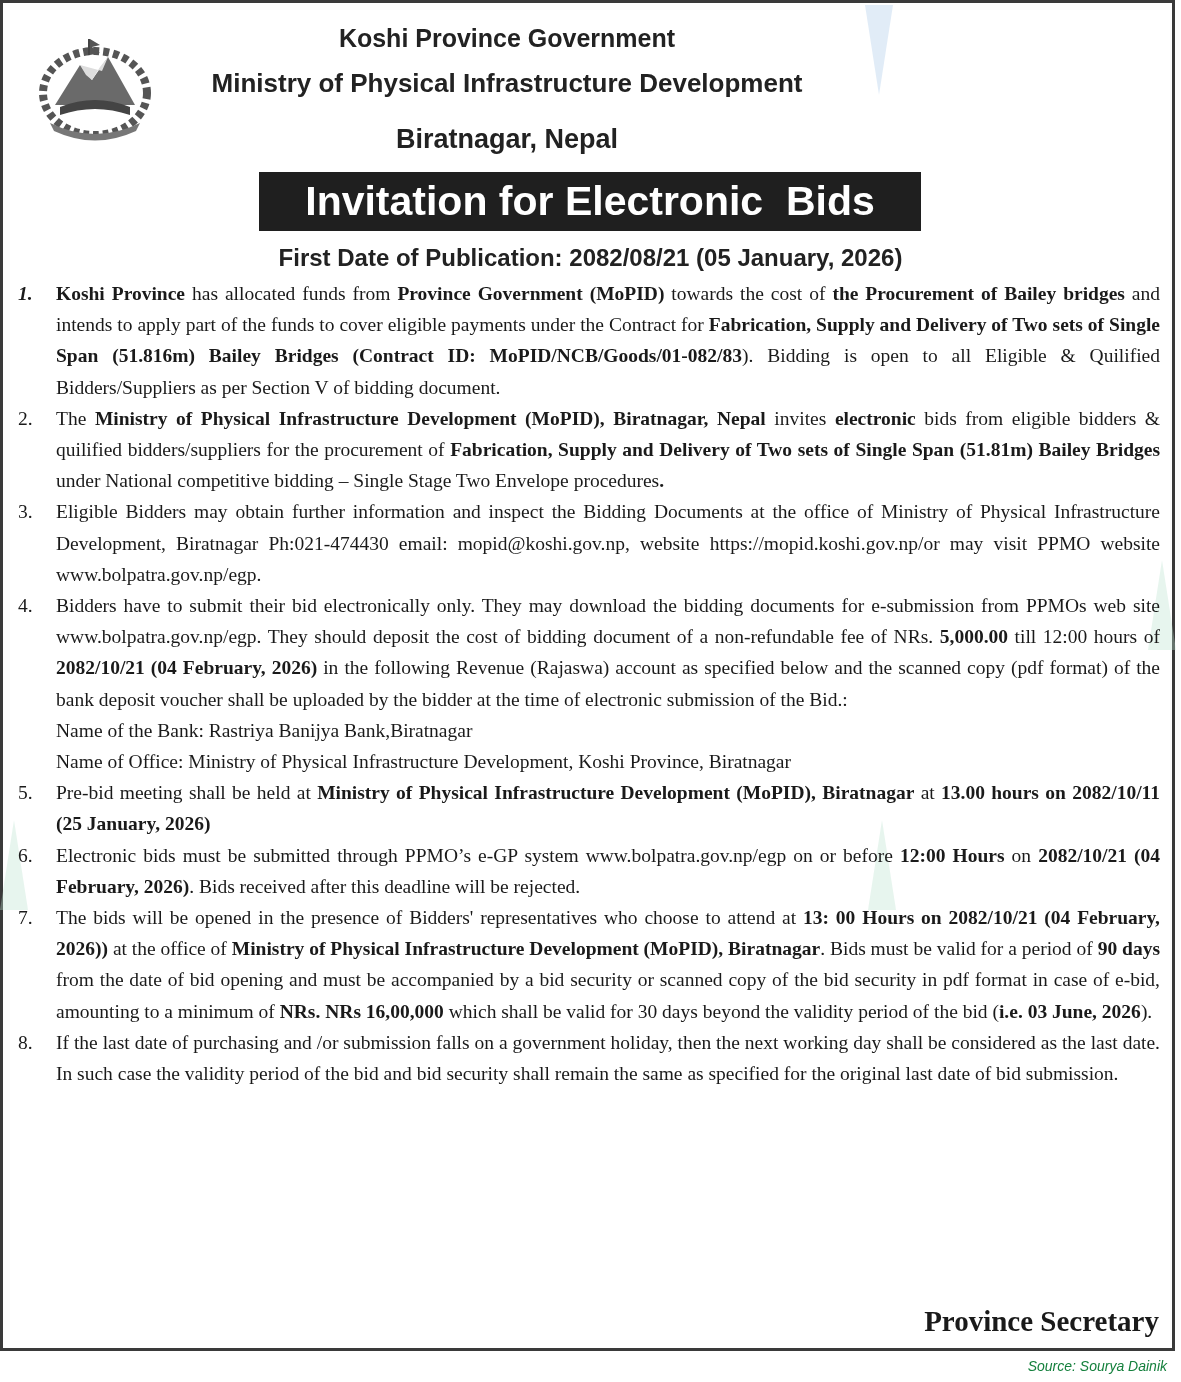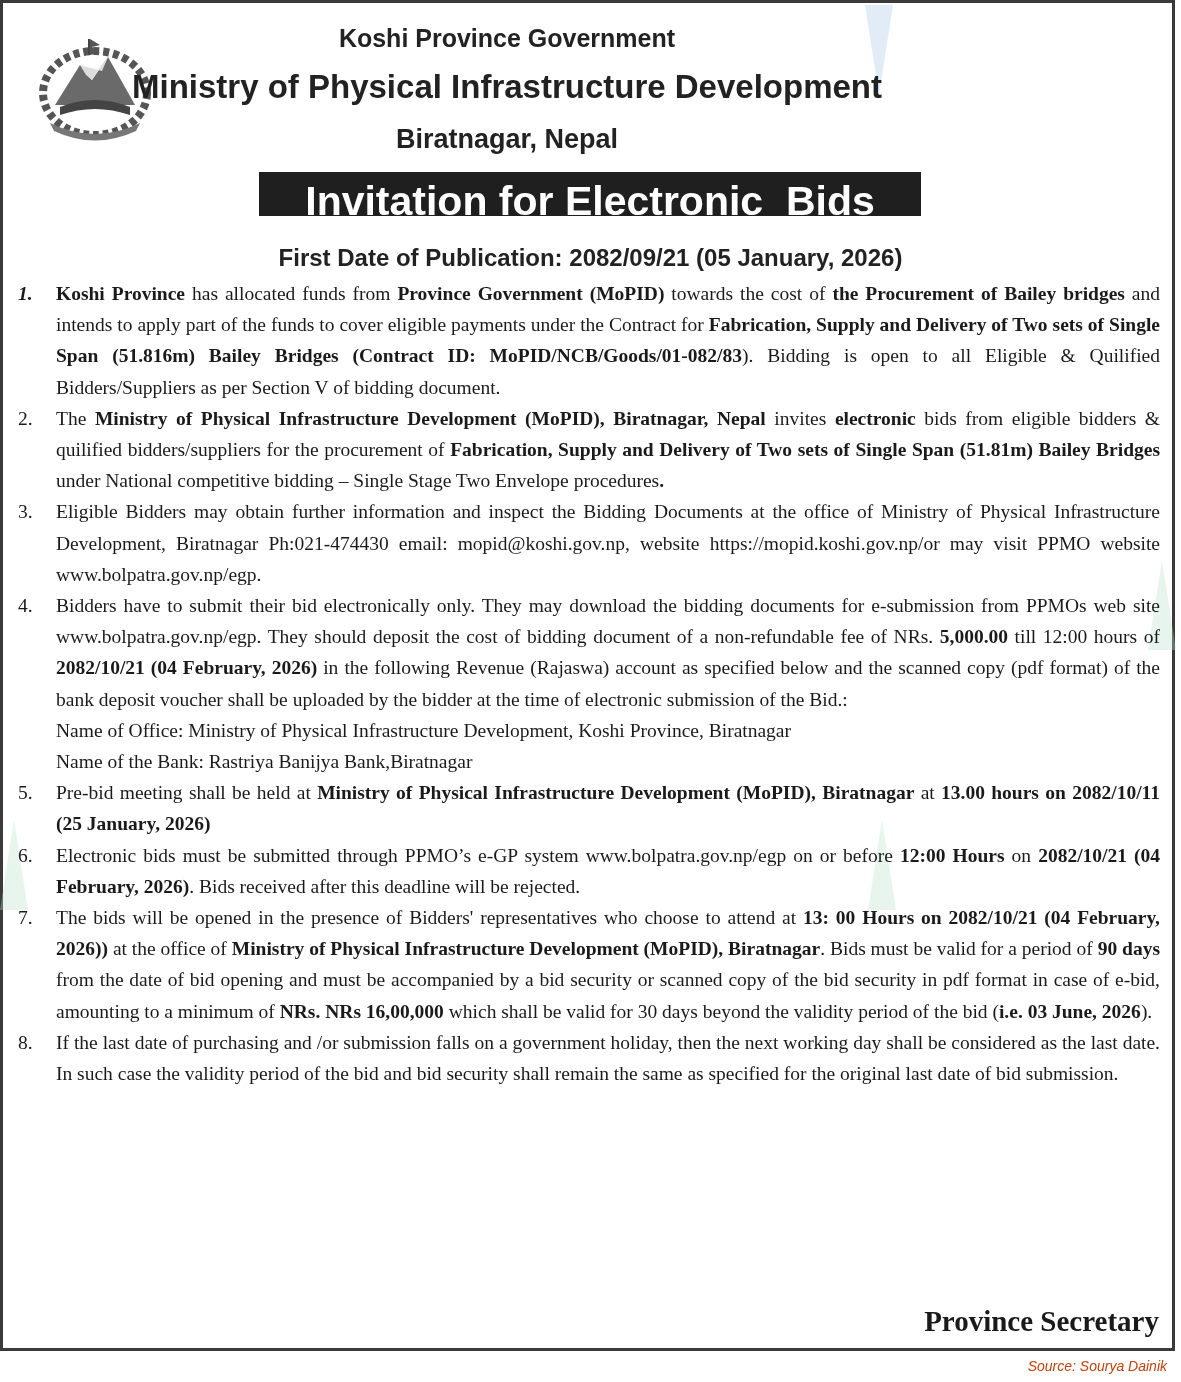--- a/index.html
+++ b/index.html
@@ -3,33 +3,33 @@
 <meta charset="utf-8">
 <style>
   html, body { margin:0; padding:0; background:#ffffff; }
   body { width:1181px; height:1382px; position:relative; overflow:hidden; font-family:"Liberation Serif", serif; color:#1a1a1a; }
   .frame { position:absolute; left:0; top:0; width:1175px; height:1351px; border:3px solid #3a3a3a; box-sizing:border-box; background:#fff; }
   .wm { position:absolute; pointer-events:none; }
   .wm-arrow { width:0; height:0; border-left:14px solid transparent; border-right:14px solid transparent; opacity:0.35; }
   .emblem { position:absolute; left:30px; top:35px; width:130px; height:110px; }
   .hdr { position:absolute; left:0; width:1014px; text-align:center; font-family:"Liberation Sans", sans-serif; font-weight:bold; color:#222; }
   .h1 { top:24px; font-size:25px; }
-  .h2 { top:68px; font-size:33px; }
+  .h2 { top:68px; font-size:26px; }
   .h3 { top:124px; font-size:27px; }
-  .title-box { position:absolute; left:259px; top:172px; width:662px; height:44px; background:#1f1f1f; color:#fff; font-family:"Liberation Sans", sans-serif; font-weight:bold; font-size:41px; text-align:center; line-height:59px; white-space:pre; }
+  .title-box { position:absolute; left:259px; top:172px; width:662px; height:59px; background:#1f1f1f; color:#fff; font-family:"Liberation Sans", sans-serif; font-weight:bold; font-size:41px; text-align:center; line-height:59px; white-space:pre; }
   .pubdate { position:absolute; left:0; width:1181px; top:244px; text-align:center; font-family:"Liberation Sans", sans-serif; font-weight:bold; font-size:24px; color:#222; }
   .items { position:absolute; left:18px; top:278px; width:1142px; font-size:19.5px; line-height:31.2px; text-align:justify; }
   .item { position:relative; padding-left:38px; }
   .num { position:absolute; left:0; top:0; width:30px; }
   .num.it { font-style:italic; font-weight:bold; }
   .bi { font-weight:bold; }
   .b { font-weight:bold; }
   .sub { padding-left:38px; }
   .sig { position:absolute; right:22px; top:1305px; font-size:29px; font-weight:bold; }
-  .source { position:absolute; right:14px; top:1358px; font-family:"Liberation Sans", sans-serif; font-style:italic; font-size:14px; color:#c2410c; }
+  .source { position:absolute; right:14px; top:1358px; font-family:"Liberation Sans", sans-serif; font-style:italic; font-size:14px; color:#15803d; }
 </style>
 </head>
 <body>
 
 <div class="frame"></div>
 
 <div class="wm wm-arrow" style="left:865px;top:5px;border-top:90px solid #a9c8e8;"></div>
 <div class="wm wm-arrow" style="left:1148px;top:560px;border-bottom:90px solid #b9e3cf;"></div>
 <div class="wm wm-arrow" style="left:868px;top:820px;border-bottom:90px solid #b9e3cf;"></div>
 <div class="wm wm-arrow" style="left:0px;top:820px;border-bottom:90px solid #b9e3cf;"></div>
@@ -41,32 +41,32 @@
   <path d="M30 72 Q65 58 100 72 L100 80 Q65 68 30 80 Z" fill="#444"></path>
   <path d="M20 88 Q65 110 110 88 L106 96 Q65 115 24 96 Z" fill="#777"></path>
   <rect x="58" y="4" width="2" height="16" fill="#444"></rect>
   <path d="M60 4 L70 10 L62 12 L70 18 L60 20 Z" fill="#555"></path>
 </svg>
 
 <div class="hdr h1">Koshi Province Government</div>
 <div class="hdr h2">Ministry of Physical Infrastructure Development</div>
 <div class="hdr h3">Biratnagar, Nepal</div>
 <div class="title-box">Invitation for Electronic  Bids</div>
-<div class="pubdate">First Date of Publication: 2082/09/21 (05 January, 2026)</div>
+<div class="pubdate">First Date of Publication: 2082/08/21 (05 January, 2026)</div>
 
 <div class="items">
   <div id="items-a">
       <div class="item"><span class="num it">1.</span><span class="bi">Koshi Province</span><span> has allocated funds from </span><span class="bi">Province Government (MoPID)</span><span> towards the cost of </span><span class="bi">the Procurement of Bailey bridges</span><span> and intends to apply part of the funds to cover eligible payments under the Contract for </span><span class="bi">Fabrication, Supply and Delivery of Two sets of Single Span (51.816m) Bailey Bridges (Contract ID: MoPID/NCB/Goods/01-082/83</span><span>). Bidding is open to all Eligible &amp; Quilified Bidders/Suppliers as per Section V of bidding document.</span></div>
       <div class="item"><span class="num">2.</span><span>The </span><span class="bi">Ministry of Physical Infrastructure Development (MoPID), Biratnagar, Nepal</span><span> invites </span><span class="bi">electronic</span><span> bids from eligible bidders &amp; quilified bidders/suppliers for the procurement of </span><span class="bi">Fabrication, Supply and Delivery of Two sets of Single Span (51.81m)  Bailey Bridges</span><span> under National competitive bidding – Single Stage Two Envelope procedures</span><span class="b">.</span></div>
       <div class="item"><span class="num">3.</span><span>Eligible Bidders may obtain further information and inspect the Bidding Documents at the office of Ministry of Physical Infrastructure Development, Biratnagar Ph:021-474430 email: mopid@koshi.gov.np, website https://mopid.koshi.gov.np/or may visit PPMO website www.bolpatra.gov.np/egp.</span></div>
       <div class="item"><span class="num">4.</span><span>Bidders have to submit their bid electronically only. They may download the bidding documents for e-submission from PPMOs web site www.bolpatra.gov.np/egp.  They should deposit the cost of bidding document of a non-refundable fee of NRs. </span><span class="b">5,000.00</span><span> till 12:00 hours of </span><span class="bi">2082/10/21 (04 February, 2026)</span><span> in the following Revenue (Rajaswa) account as specified below and the scanned copy (pdf format) of the bank deposit voucher shall be uploaded by the bidder at the time of electronic submission of the Bid.:</span></div>
     </div>
   <div class="sub">
+    <div>Name of the Bank: Rastriya Banijya Bank,Biratnagar</div>
     <div>Name of Office: Ministry of Physical Infrastructure Development, Koshi Province, Biratnagar</div>
-    <div>Name of the Bank: Rastriya Banijya Bank,Biratnagar</div>
   </div>
   <div id="items-b">
       <div class="item"><span class="num">5.</span><span>Pre-bid meeting shall be held at </span><span class="bi">Ministry of Physical Infrastructure Development (MoPID), Biratnagar</span><span> at </span><span class="bi">13.00 hours on 2082/10/11 (25 January, 2026)</span></div>
       <div class="item"><span class="num">6.</span><span>Electronic bids must be submitted through PPMO’s e-GP system www.bolpatra.gov.np/egp on or before </span><span class="bi">12:00 Hours</span><span> on </span><span class="bi">2082/10/21 (04 February, 2026)</span><span>. Bids received after this deadline will be rejected.</span></div>
       <div class="item"><span class="num">7.</span><span>The bids will be opened in the presence of Bidders' representatives who choose to attend at </span><span class="bi">13: 00 Hours on 2082/10/21 (04 February, 2026))</span><span> at the office of </span><span class="bi">Ministry of Physical Infrastructure Development (MoPID), Biratnagar</span><span>. Bids must be valid for a period of </span><span class="bi">90 days</span><span> from the date of bid opening and must be accompanied by a bid security or scanned copy of the bid security in pdf format in case of e-bid, amounting to a minimum of </span><span class="b">NRs.</span><span> </span><span class="bi">NRs 16,00,000</span><span> which shall be valid for 30 days beyond the validity period of the bid (</span><span class="bi">i.e. 03 June, 2026</span><span>).</span></div>
       <div class="item"><span class="num">8.</span><span>If the last date of purchasing and /or submission falls on a government holiday, then the next working day shall be considered as the last date. In such case the validity period of the bid and bid security shall remain the same as specified for the original last date of bid submission.</span></div>
     </div>
 </div>
 
 <div class="sig">Province Secretary</div>

